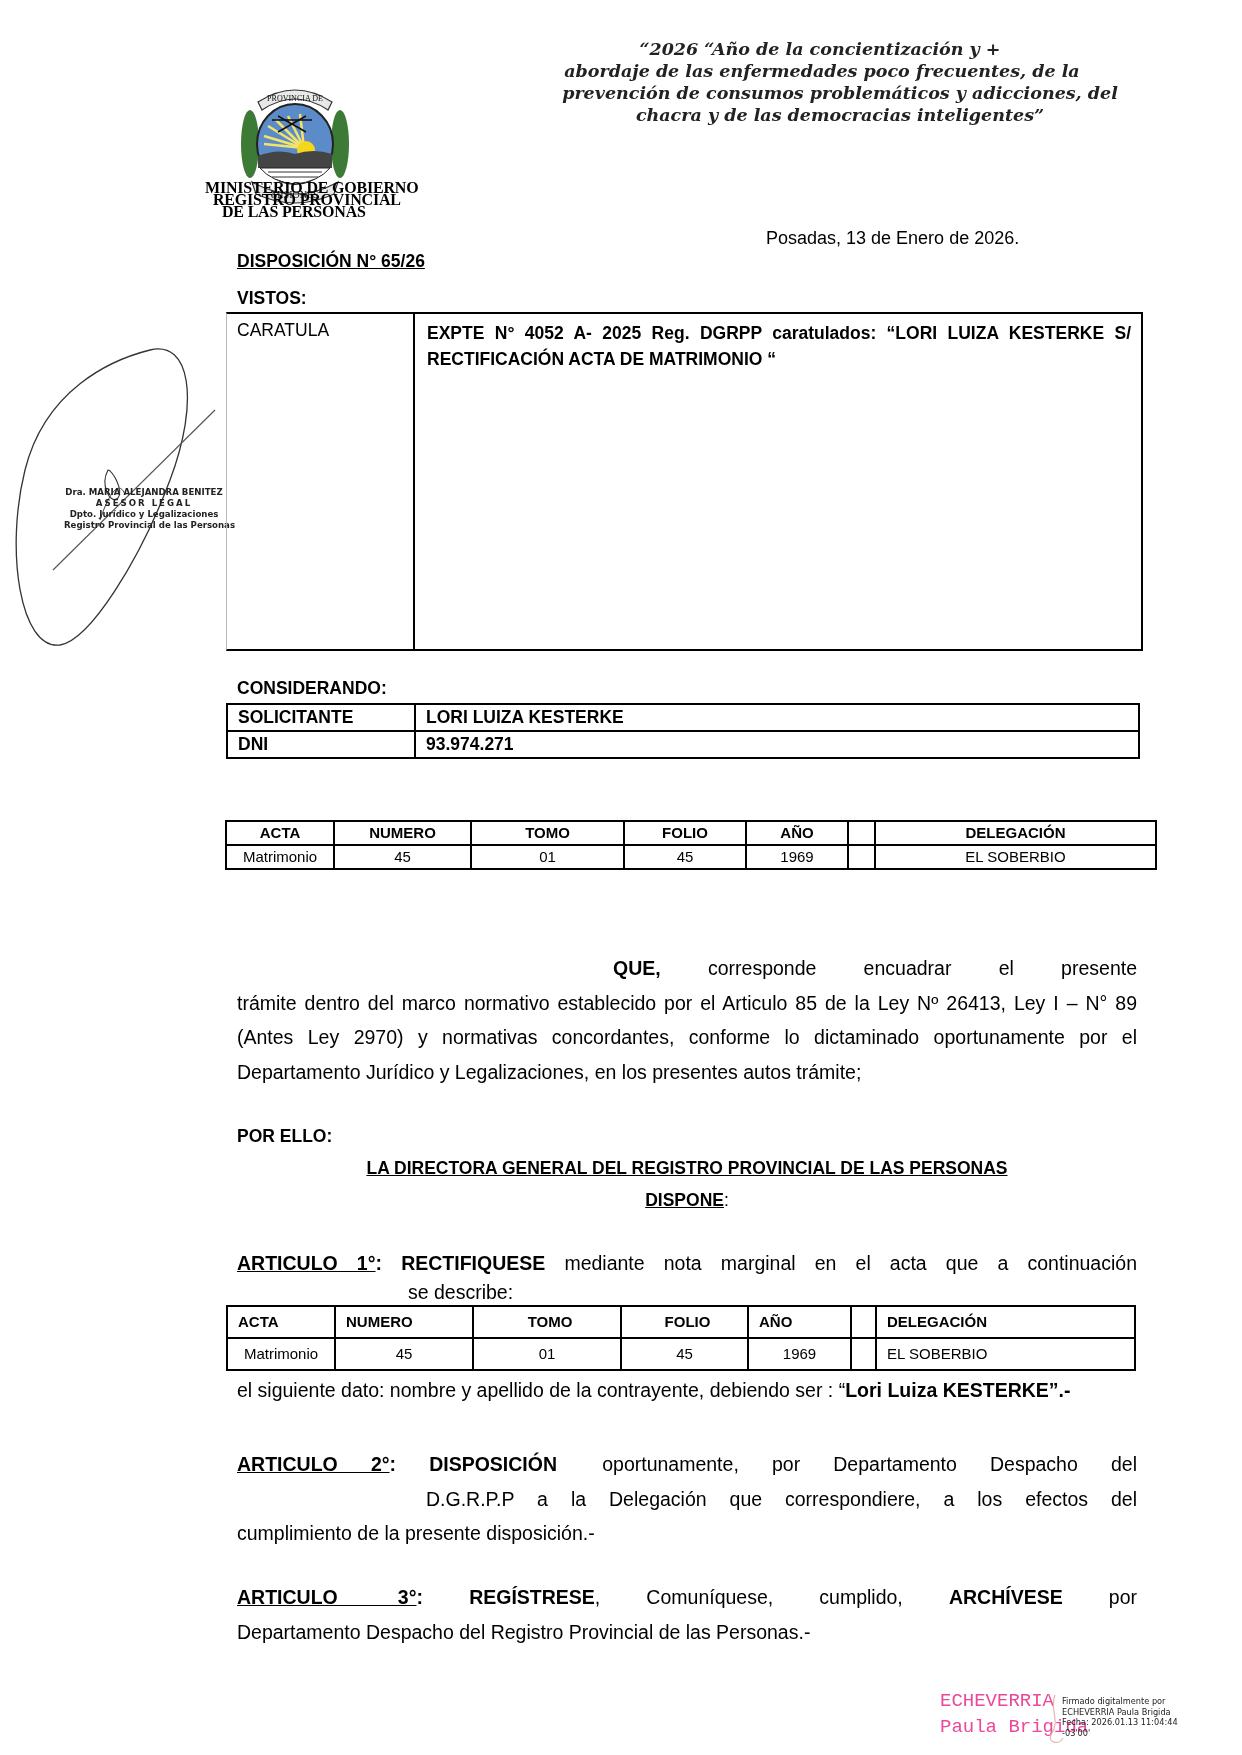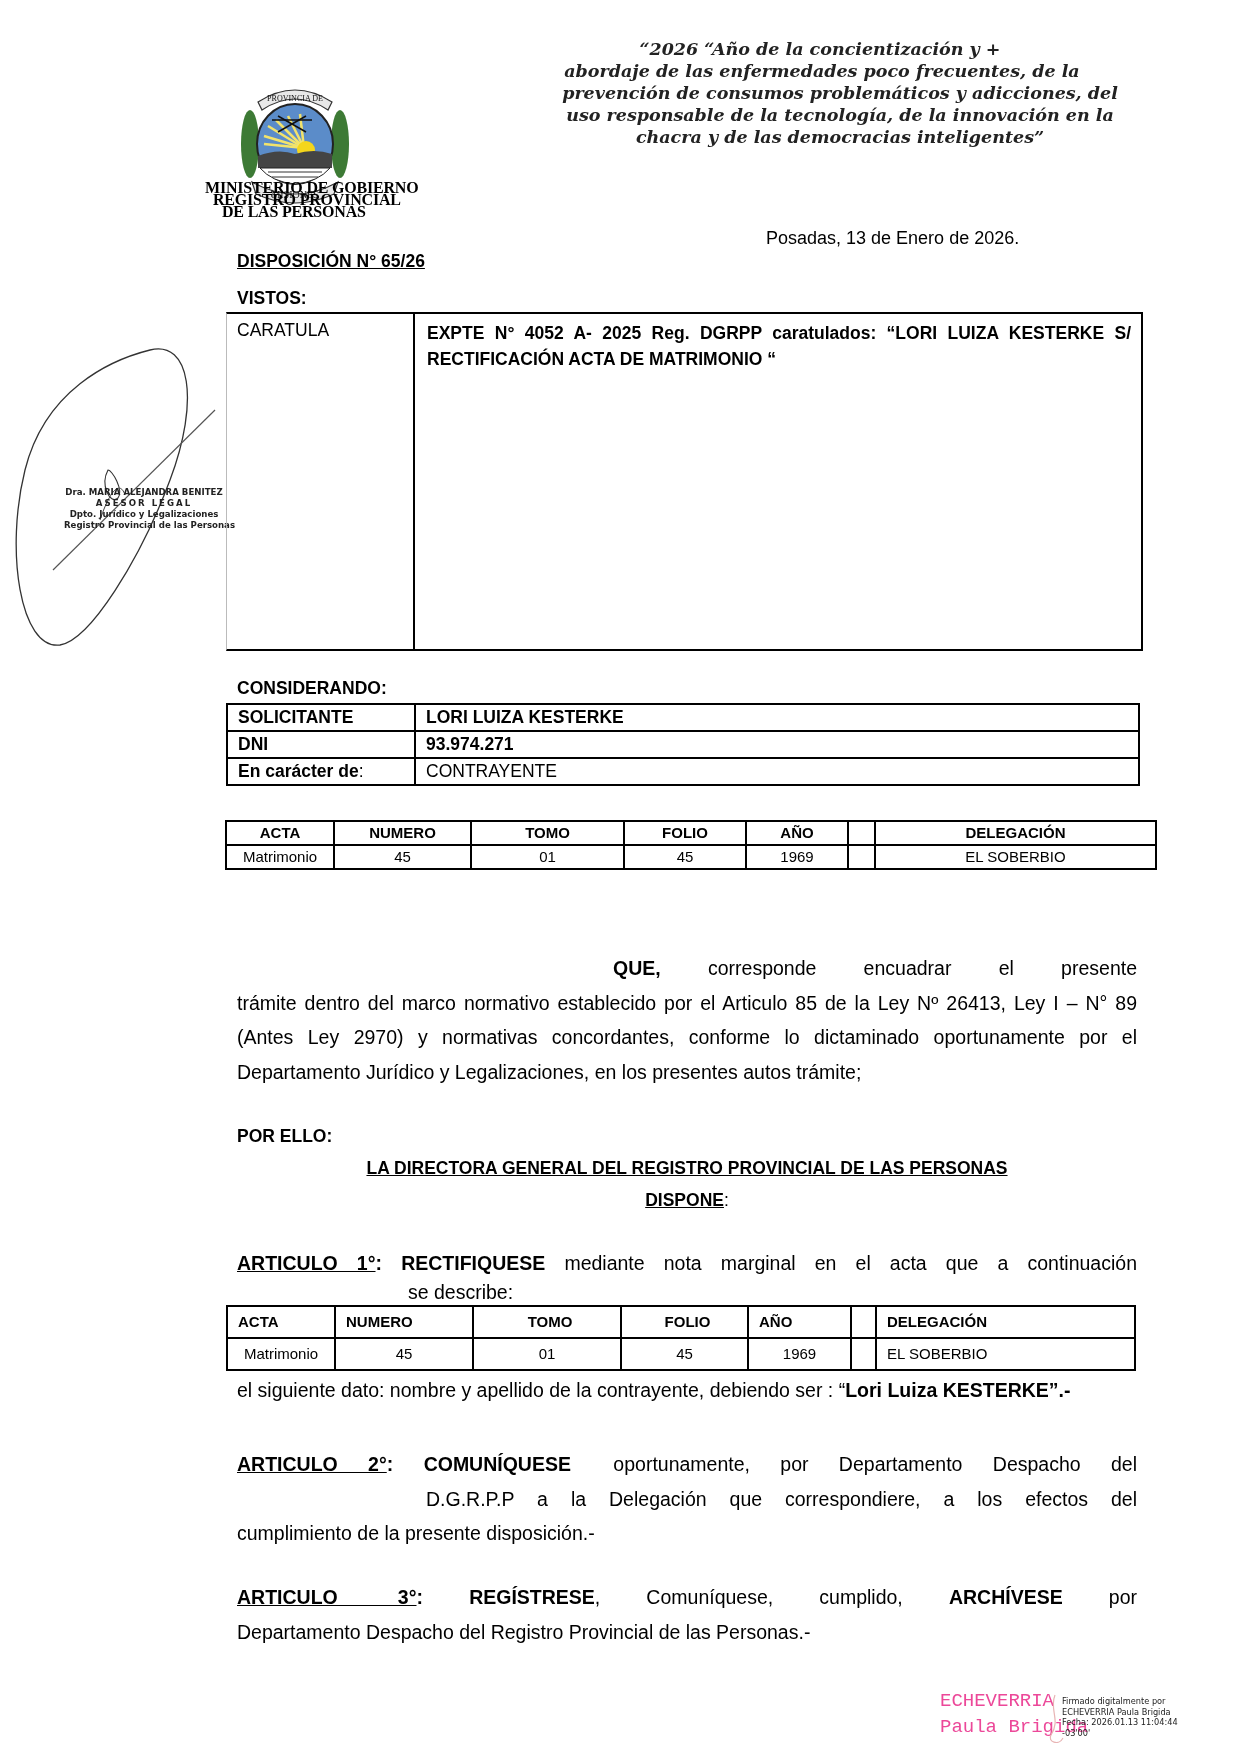--- a/index.html
+++ b/index.html
@@ -110,21 +110,20 @@
 <div class="abs ministry">
   <div>MINISTERIO DE GOBIERNO</div>
   <div style="padding-left:8px">REGISTRO PROVINCIAL</div>
   <div style="padding-left:17px">DE LAS PERSONAS</div>
 </div>
 
 <div class="abs motto">
   <div style="padding-right:40px">“2026 “Año de la concientización y +</div>
   <div style="padding-right:36px">abordaje de las enfermedades poco frecuentes, de la</div>
   <div>prevención de consumos problemáticos y adicciones, del</div>
-  <div>uso responsable de la tecnología, de la innovación en la</div>
   <div>chacra y de las democracias inteligentes”</div>
 </div>
 
 <div class="abs date">Posadas, 13 de Enero de 2026.</div>
 
 <div class="abs disp-title">DISPOSICIÓN N° 65/26</div>
 
 <div class="abs section-h" style="left:237px; top:288px;">VISTOS:</div>
 
 <svg id="stamp" class="abs" viewBox="0 0 230 330">
@@ -150,24 +149,20 @@
 
 <table id="cons-table" class="abs">
   <tbody>
       <tr>
     <td class="k">SOLICITANTE</td>
     <td class="bold">LORI LUIZA KESTERKE</td>
   </tr>
   <tr>
     <td class="k">DNI</td>
     <td class="bold">93.974.271</td>
-  </tr>
-  <tr>
-    <td class="k"><span>En carácter de</span><span style="font-weight:normal">:</span></td>
-    <td>CONTRAYENTE</td>
   </tr>
 </tbody>
   </table>
 
 <table id="acta1" class="abs acta">
   <colgroup>
       <col style="width:108px">
       <col style="width:137px">
       <col style="width:153px">
       <col style="width:122px">
@@ -251,21 +246,21 @@
 </tbody>
   </table>
 
 <div class="abs para" style="top:1372px; line-height:37px;">
   <span>el siguiente dato: nombre y apellido de la contrayente, debiendo ser : “</span><b>Lori  Luiza KESTERKE”.-</b>
 </div>
 
 <div class="abs para" style="top:1447px;">
   <div class="justify-last">
     <b class="u">ARTICULO 2°</b><b>:</b>
-    <b>COMUNÍQUESE</b>
+    <b>DISPOSICIÓN</b>
     <span style="padding-left:12px">oportunamente, por Departamento Despacho del</span>
   </div>
   <div class="justify-last" style="padding-left:189px;">D.G.R.P.P  a la Delegación que correspondiere, a los efectos del</div>
   <div>cumplimiento de la presente disposición.-</div>
 </div>
 
 <div class="abs para" style="top:1580px;">
   <div class="justify-last">
     <b class="u" style="word-spacing:14px">ARTICULO  3°</b><b>:</b>
     <b>REGÍSTRESE</b><span>, Comuníquese, cumplido,</span>

